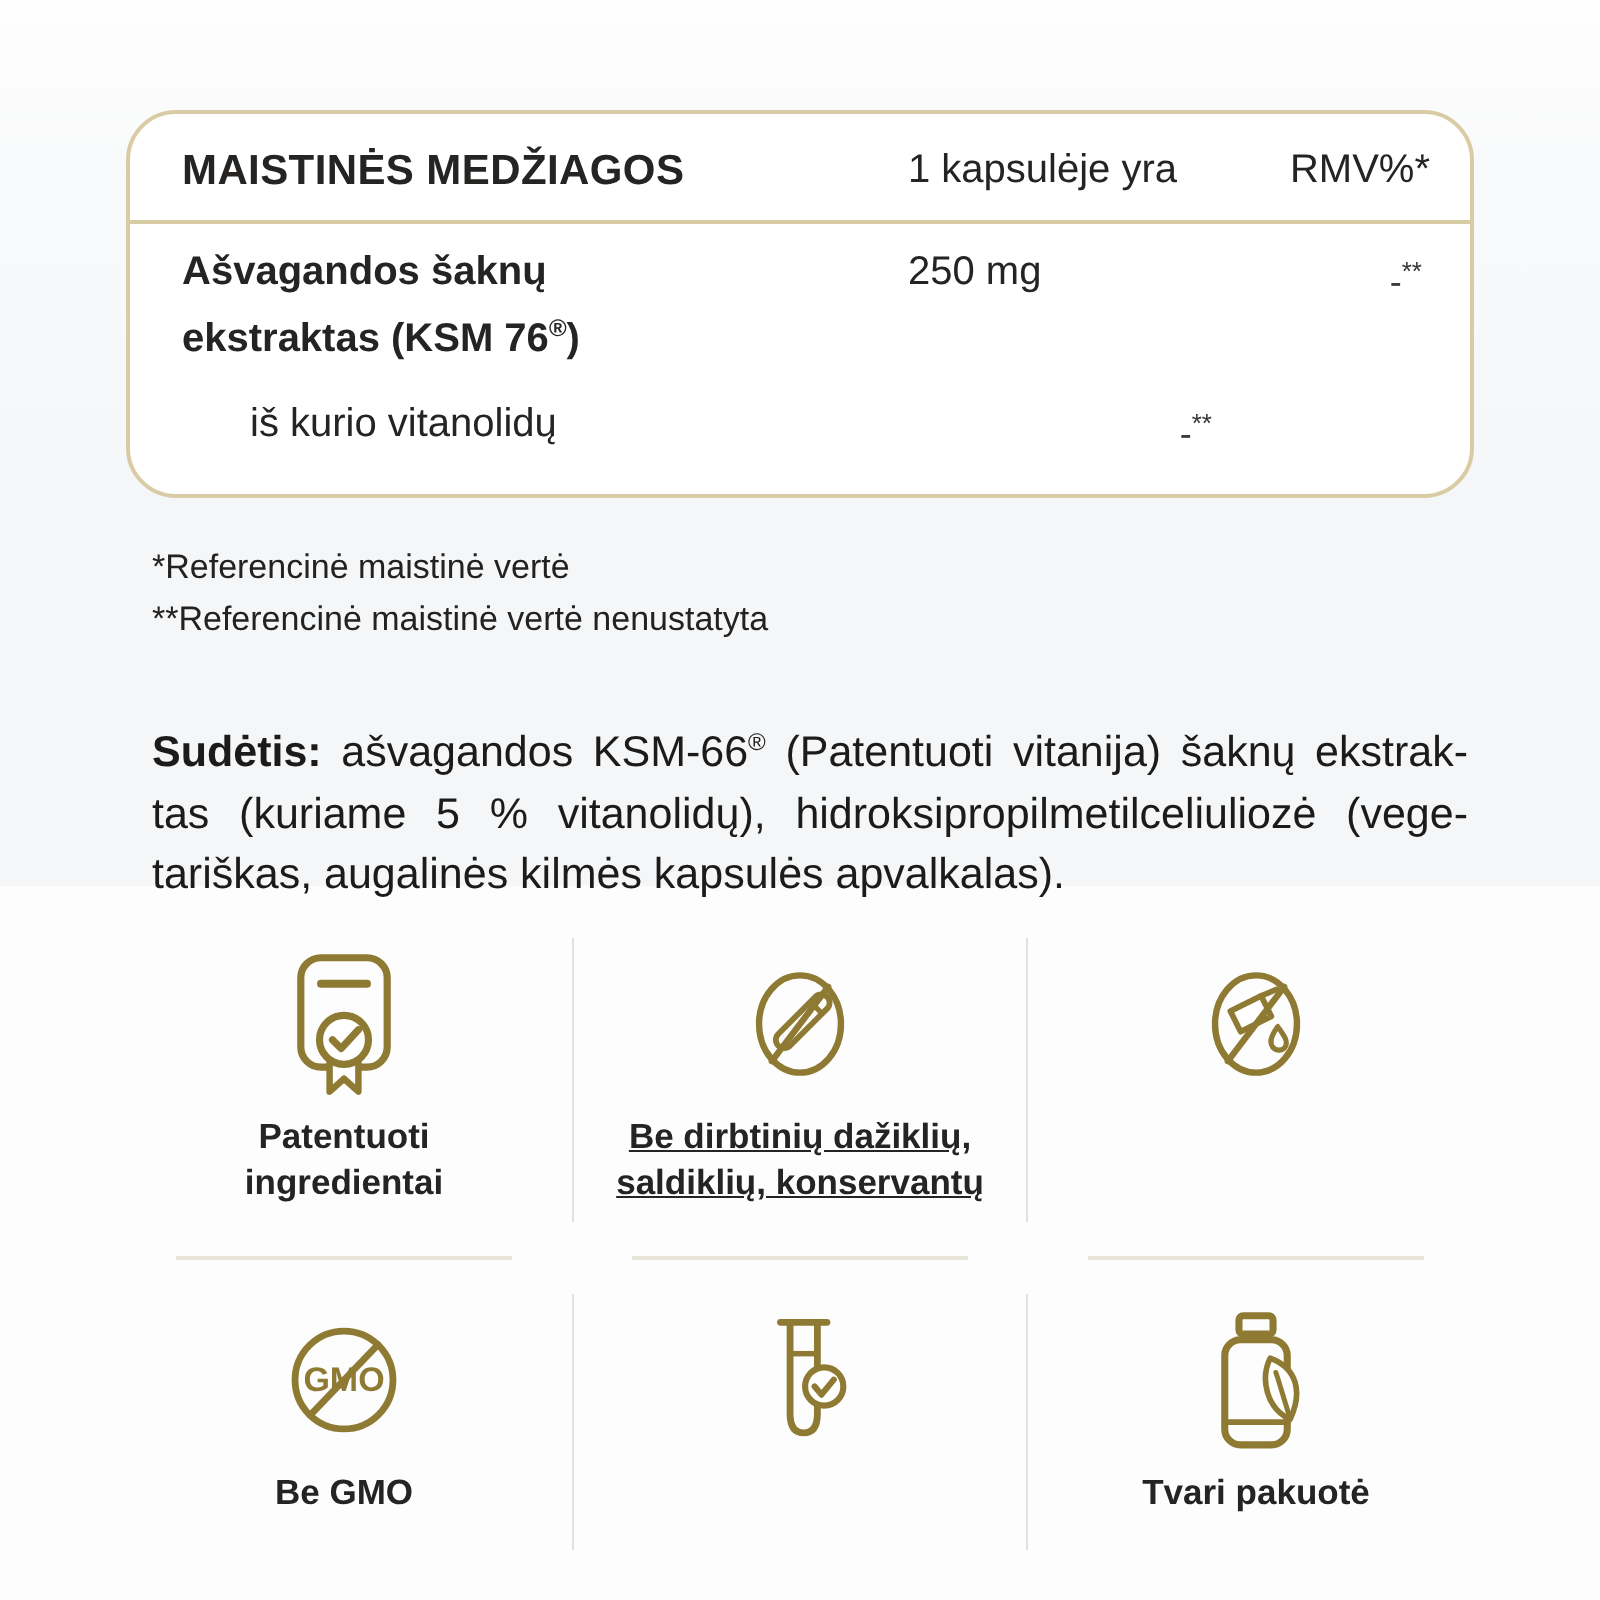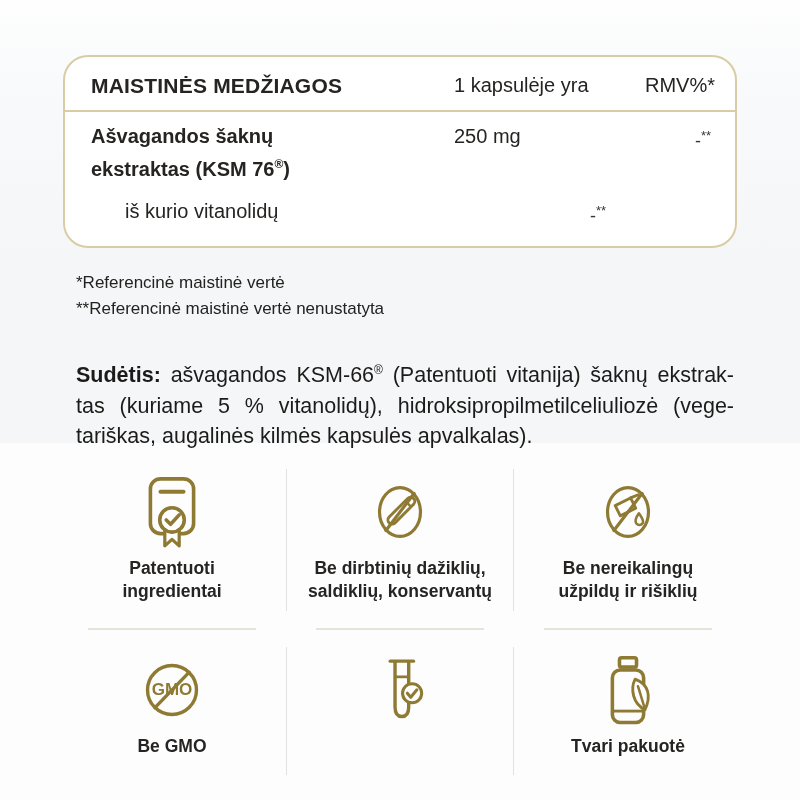--- a/index.html
+++ b/index.html
@@ -39,21 +39,21 @@
   .comp-line{display:block;text-align:justify;text-align-last:justify;}
   .comp-line.last{text-align:left;text-align-last:left;}
   
   .bottom-section{height:357px;background:#fdfdfe;}
   .features{width:684px;margin:0 auto;padding-top:26px;}
   .f-row{display:grid;grid-template-columns:1fr 1fr 1fr;}
   .f-cell{
     display:flex;flex-direction:column;align-items:center;
     padding:4px 8px 8px;min-height:128px;box-sizing:border-box;
   }
-  .f-cell.mid{border-left:1.5px solid #e1e1df;border-right:1.5px solid #e1e1df;}
+  .f-cell.mid{border-left:1.5px solid #e1e1df;border-right:1.5px solid #e1e1df;text-decoration:underline;}
   .icon-box{height:78px;display:flex;align-items:center;justify-content:center;}
   .f-label{
     margin-top:6px;font-size:17.5px;font-weight:bold;text-align:center;
     line-height:1.32;white-space:pre-line;color:#252422;
   }
   .divider-row{display:grid;grid-template-columns:1fr 1fr 1fr;height:36px;align-items:center;}
   .divider-row .seg{width:168px;height:2px;background:#e6e3d9;margin:0 auto;}
   svg{display:block;}
   .gold-stroke{stroke:#8e7a32;fill:none;}
 </style>
@@ -133,22 +133,20 @@
       <div class="f-cell">
         <div class="icon-box">
           <svg width="64" height="70" viewBox="0 0 100 104">
             <ellipse class="gold-stroke" cx="50" cy="52" rx="32" ry="38" stroke-width="5"></ellipse>
             <path d="M30,42 L54,30 L62,46 L38,58 Z" fill="#ffffff" stroke="#8e7a32" stroke-width="4.5" stroke-linejoin="round"></path>
             <line class="gold-stroke" x1="54" y1="30" x2="66" y2="25" stroke-width="4.5" stroke-linecap="round"></line>
             <path class="gold-stroke" d="M67,54 C62,61 60,66 63,70 C66,73.5 71,73 73,69.5 C75.5,65 71,60 67,54 Z" stroke-width="4" stroke-linejoin="round"></path>
             <line class="gold-stroke" x1="28" y1="81" x2="72" y2="23" stroke-width="5" stroke-linecap="round"></line>
           </svg>
         </div>
-        <div class="f-label">Be nereikalingų
-užpildų ir rišiklių</div>
       </div>
     </div>
 
     <div class="divider-row">
       <div class="seg"></div>
       <div class="seg"></div>
       <div class="seg"></div>
     </div>
 
     <div class="f-row">

